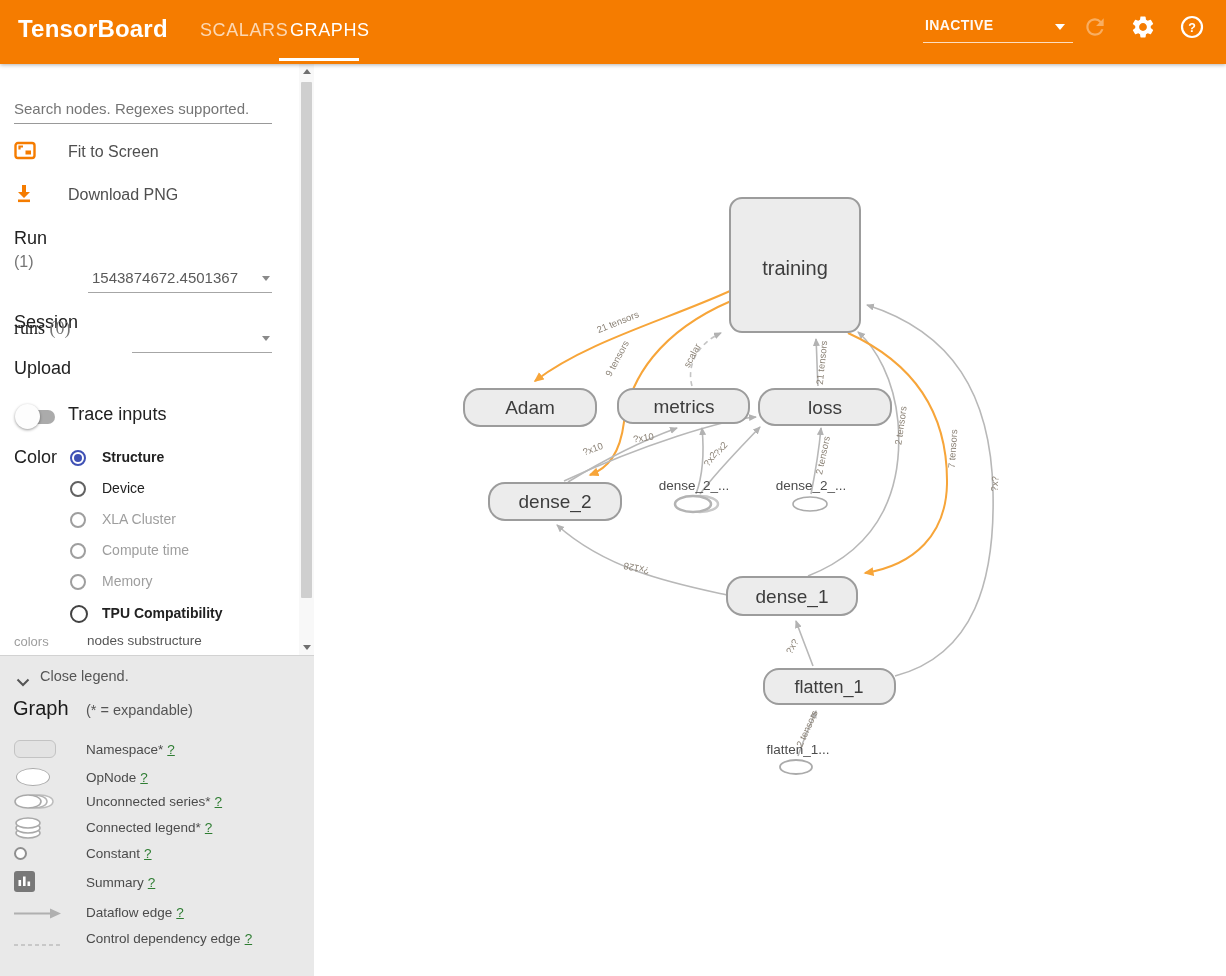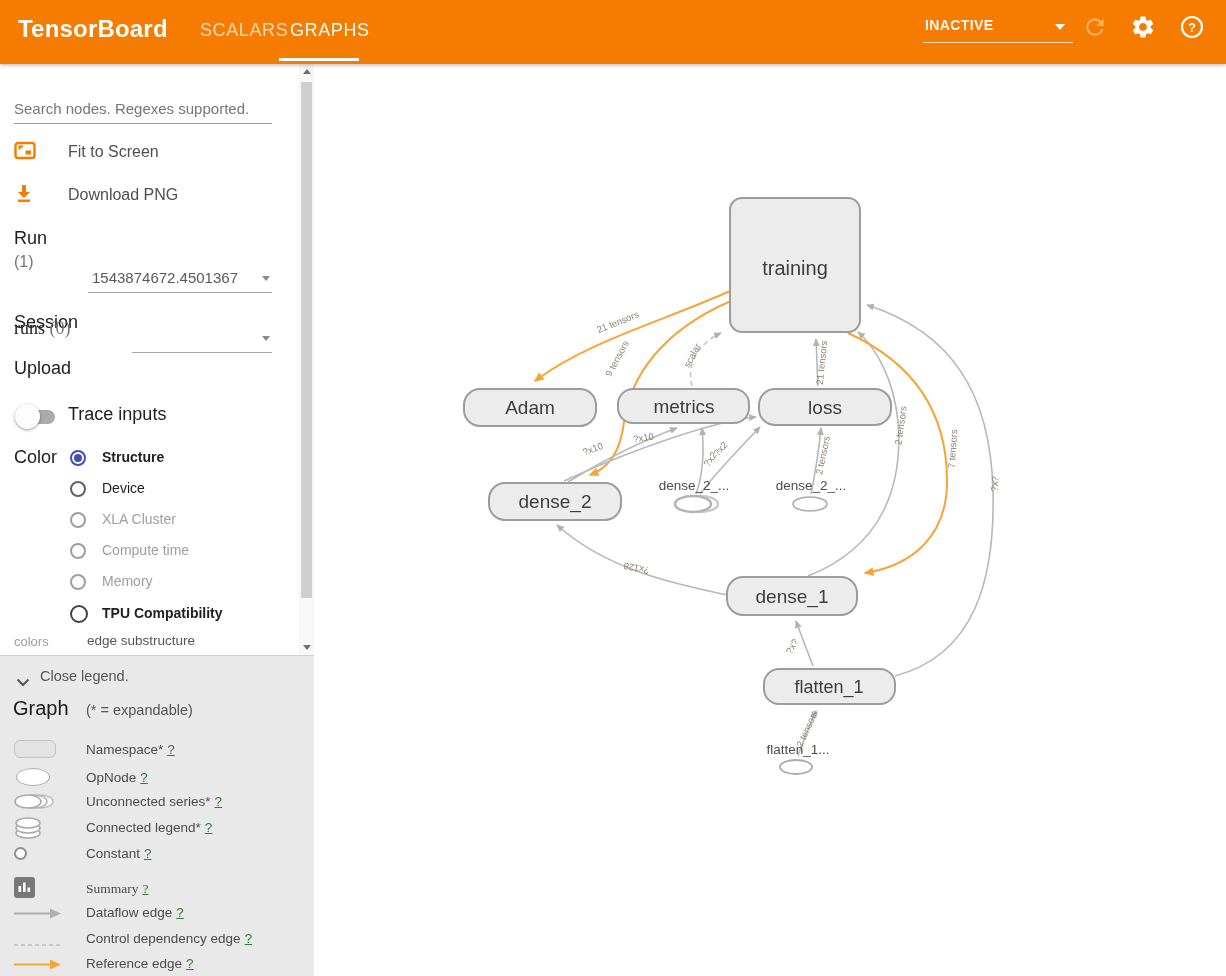--- a/index.html
+++ b/index.html
@@ -79,21 +79,21 @@
   .lg-title{position:absolute;left:13px;top:41px;font-size:20px;color:#1b1b1b;}
   .lg-sub{position:absolute;left:86px;top:46px;font-size:14.5px;color:#555;}
   .lg-row{position:absolute;left:0;width:264px;height:22px;}
   .lg-label{position:absolute;left:86px;top:2px;font-size:13.5px;color:#4b4b4b;white-space:nowrap;}
   .lg-help{color:#2e7d32;text-decoration:underline;cursor:pointer;margin-left:4px;}
   .lg-ic{position:absolute;}
   .ns-ic{left:14px;top:0px;width:42px;height:18px;background:#e3e3e3;border:1.5px solid #c3c3c3;border-radius:6px;box-sizing:border-box;}
   .op-ic{left:16px;top:0px;width:34px;height:18px;background:#fff;border:1.5px solid #a9a9a9;border-radius:50%;box-sizing:border-box;}
   .const-ic{left:14px;top:3px;width:13px;height:13px;background:#fdfdfd;border:2px solid #8f8f8f;border-radius:50%;box-sizing:border-box;}
   .sum-ic{left:14px;top:-2px;width:21px;height:21px;background:#787878;border-radius:3px;}
-  .r1{top:84px;}.r2{top:112px;}.r3{top:136px;}.r4{top:162px;}.r5{top:188px;}.r6{top:223px;font-family:Liberation Serif, serif;}.r7{top:247px;}.r8{top:273px;}.r9{top:298px;}
+  .r1{top:84px;}.r2{top:112px;}.r3{top:136px;}.r4{top:162px;}.r5{top:188px;}.r6{top:217px;}.r7{top:247px;}.r8{top:273px;}.r9{top:298px;}
   
   .graph-area{position:absolute;left:314px;top:64px;width:912px;height:912px;background:#fff;}
   .nlabel{fill:#3d3d3d;font-family:"Liberation Sans",sans-serif;}
   .elabel{fill:#8b8276;font-size:9.5px;font-family:"Liberation Sans",sans-serif;}
   .slabel{fill:#4c4c4c;font-size:13.5px;font-family:"Liberation Sans",sans-serif;}
   .gedge{fill:none;stroke:#b8b8b8;stroke-width:1.6;}
   .oedge{fill:none;stroke:#f7a539;stroke-width:2;}
   .dedge{fill:none;stroke:#c4c4c4;stroke-width:1.6;stroke-dasharray:5,4;}
   .gnode{fill:#ececec;stroke:#9c9c9c;stroke-width:2;cursor:pointer;}
 </style>
@@ -188,21 +188,21 @@
   <div class="radio dis" style="top:479px"></div>
   <div class="radio-label dis" style="top:478px">Compute time</div>
 
   <div class="radio dis" style="top:510px"></div>
   <div class="radio-label dis" style="top:509px">Memory</div>
 
   <div class="radio big" style="top:541px"></div>
   <div class="radio-label b" style="top:541px">TPU Compatibility</div>
 
   <div class="substruct-left">colors</div>
-  <div class="substruct-right">edge substructure</div>
+  <div class="substruct-right">nodes substructure</div>
 
   <div class="sscroll">
     <div class="arr up"></div>
     <div class="thumbv"></div>
     <div class="arr down"></div>
   </div>
 </div>
 
 <div class="legend">
   <div class="close-row">
@@ -267,29 +267,20 @@
     </div>
     <div class="lg-label"><span>Dataflow edge</span><span class="lg-help">?</span></div>
   </div>
   <div class="lg-row r8">
     <div class="lg-ic" style="left:13px;top:5px;">
       <svg width="50" height="6" viewBox="0 0 50 6">
         <line x1="1" y1="3" x2="48" y2="3" stroke="#bdbdbd" stroke-width="1.6" stroke-dasharray="4,3"></line>
       </svg>
     </div>
     <div class="lg-label"><span>Control dependency edge</span><span class="lg-help">?</span></div>
-  </div>
-  <div class="lg-row r9">
-    <div class="lg-ic" style="left:13px;top:3px;">
-      <svg width="50" height="13" viewBox="0 0 50 13">
-        <line x1="1" y1="6.5" x2="37" y2="6.5" stroke="#f7a539" stroke-width="2"></line>
-        <path d="M37 1.5 L48 6.5 L37 11.5 z" fill="#f7a539"></path>
-      </svg>
-    </div>
-    <div class="lg-label"><span>Reference edge</span><span class="lg-help">?</span></div>
   </div>
 </div>
 
 <div class="graph-area">
   <svg width="912" height="912" viewBox="0 0 912 912">
     <defs>
       <marker id="ag" markerWidth="9" markerHeight="8" refX="7" refY="3.5" orient="auto" markerUnits="userSpaceOnUse">
         <path d="M0,0 L8,3.5 L0,7 z" fill="#b2b2b2"></path>
       </marker>
       <marker id="ao" markerWidth="11" markerHeight="10" refX="8.5" refY="4.5" orient="auto" markerUnits="userSpaceOnUse">

